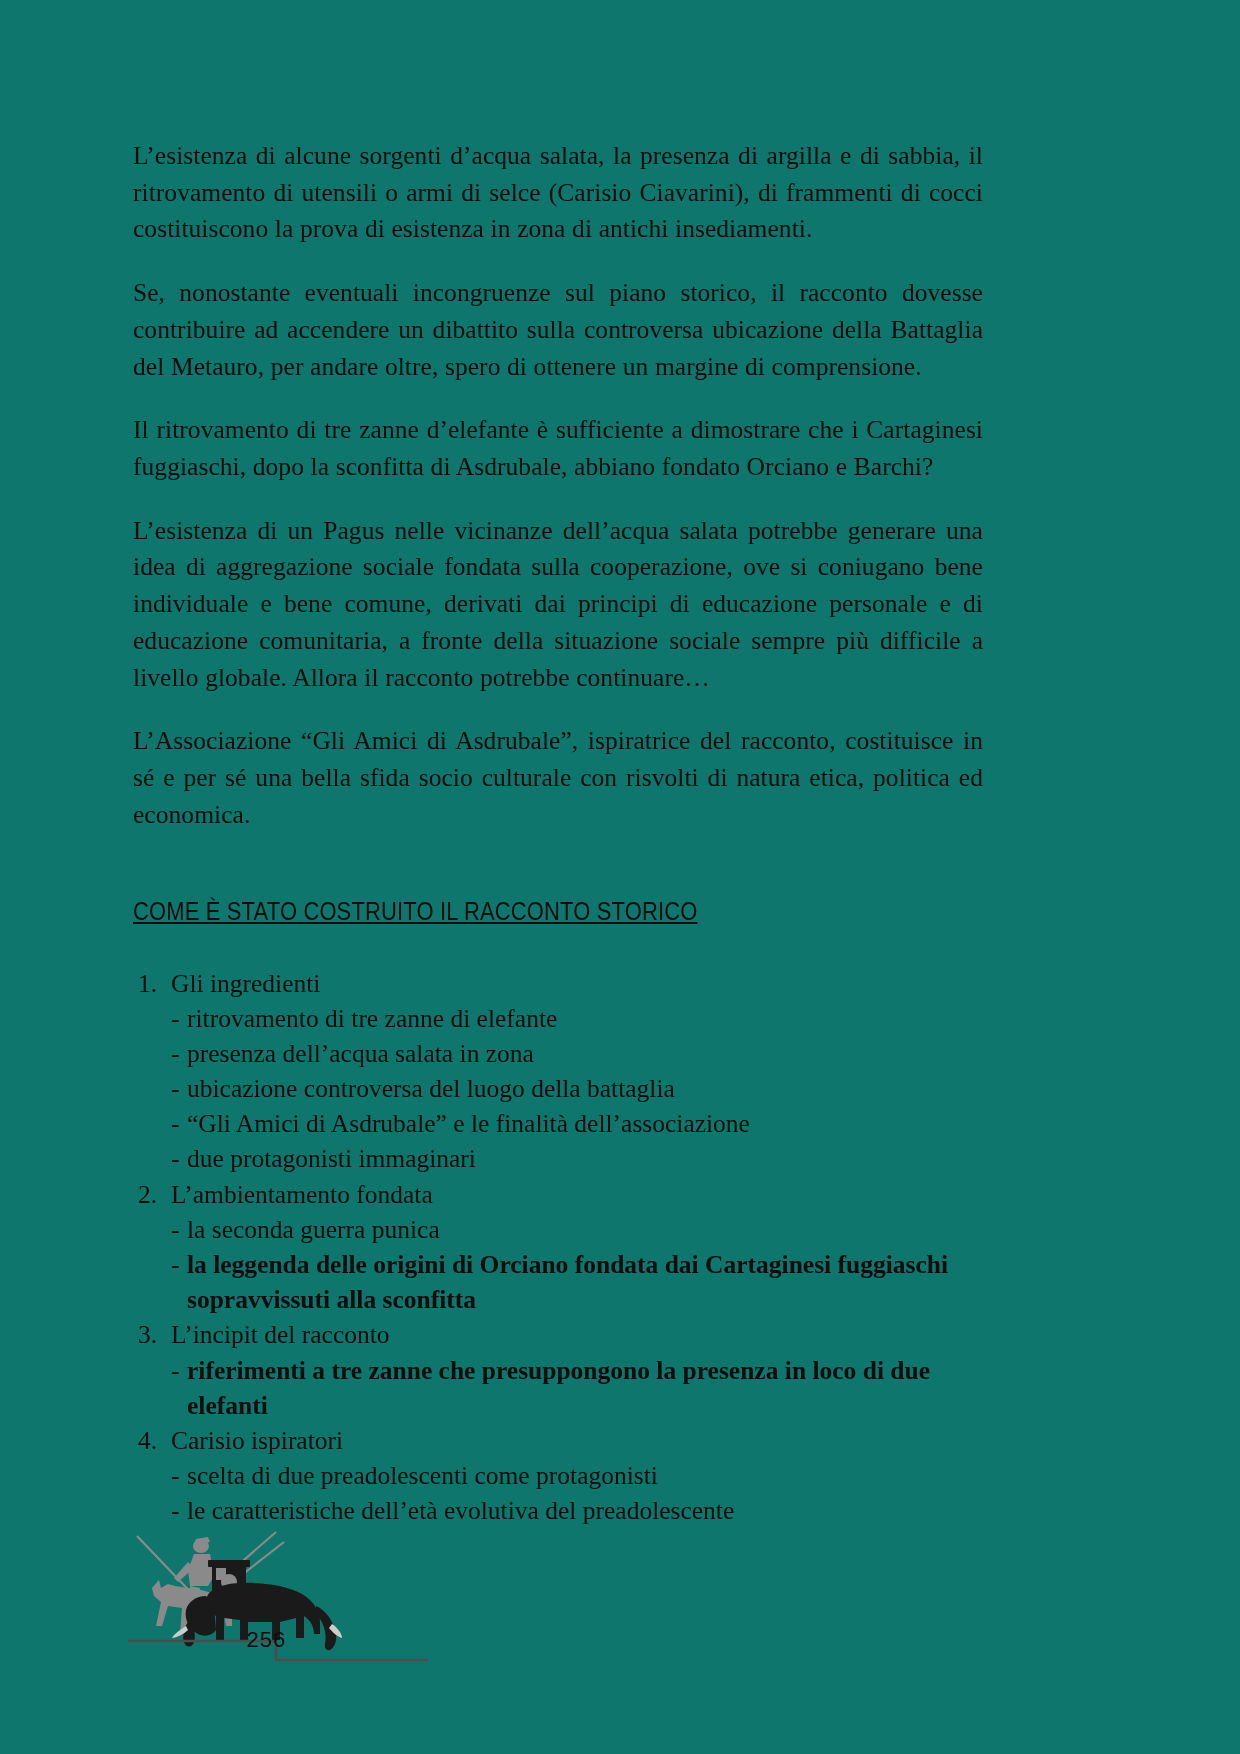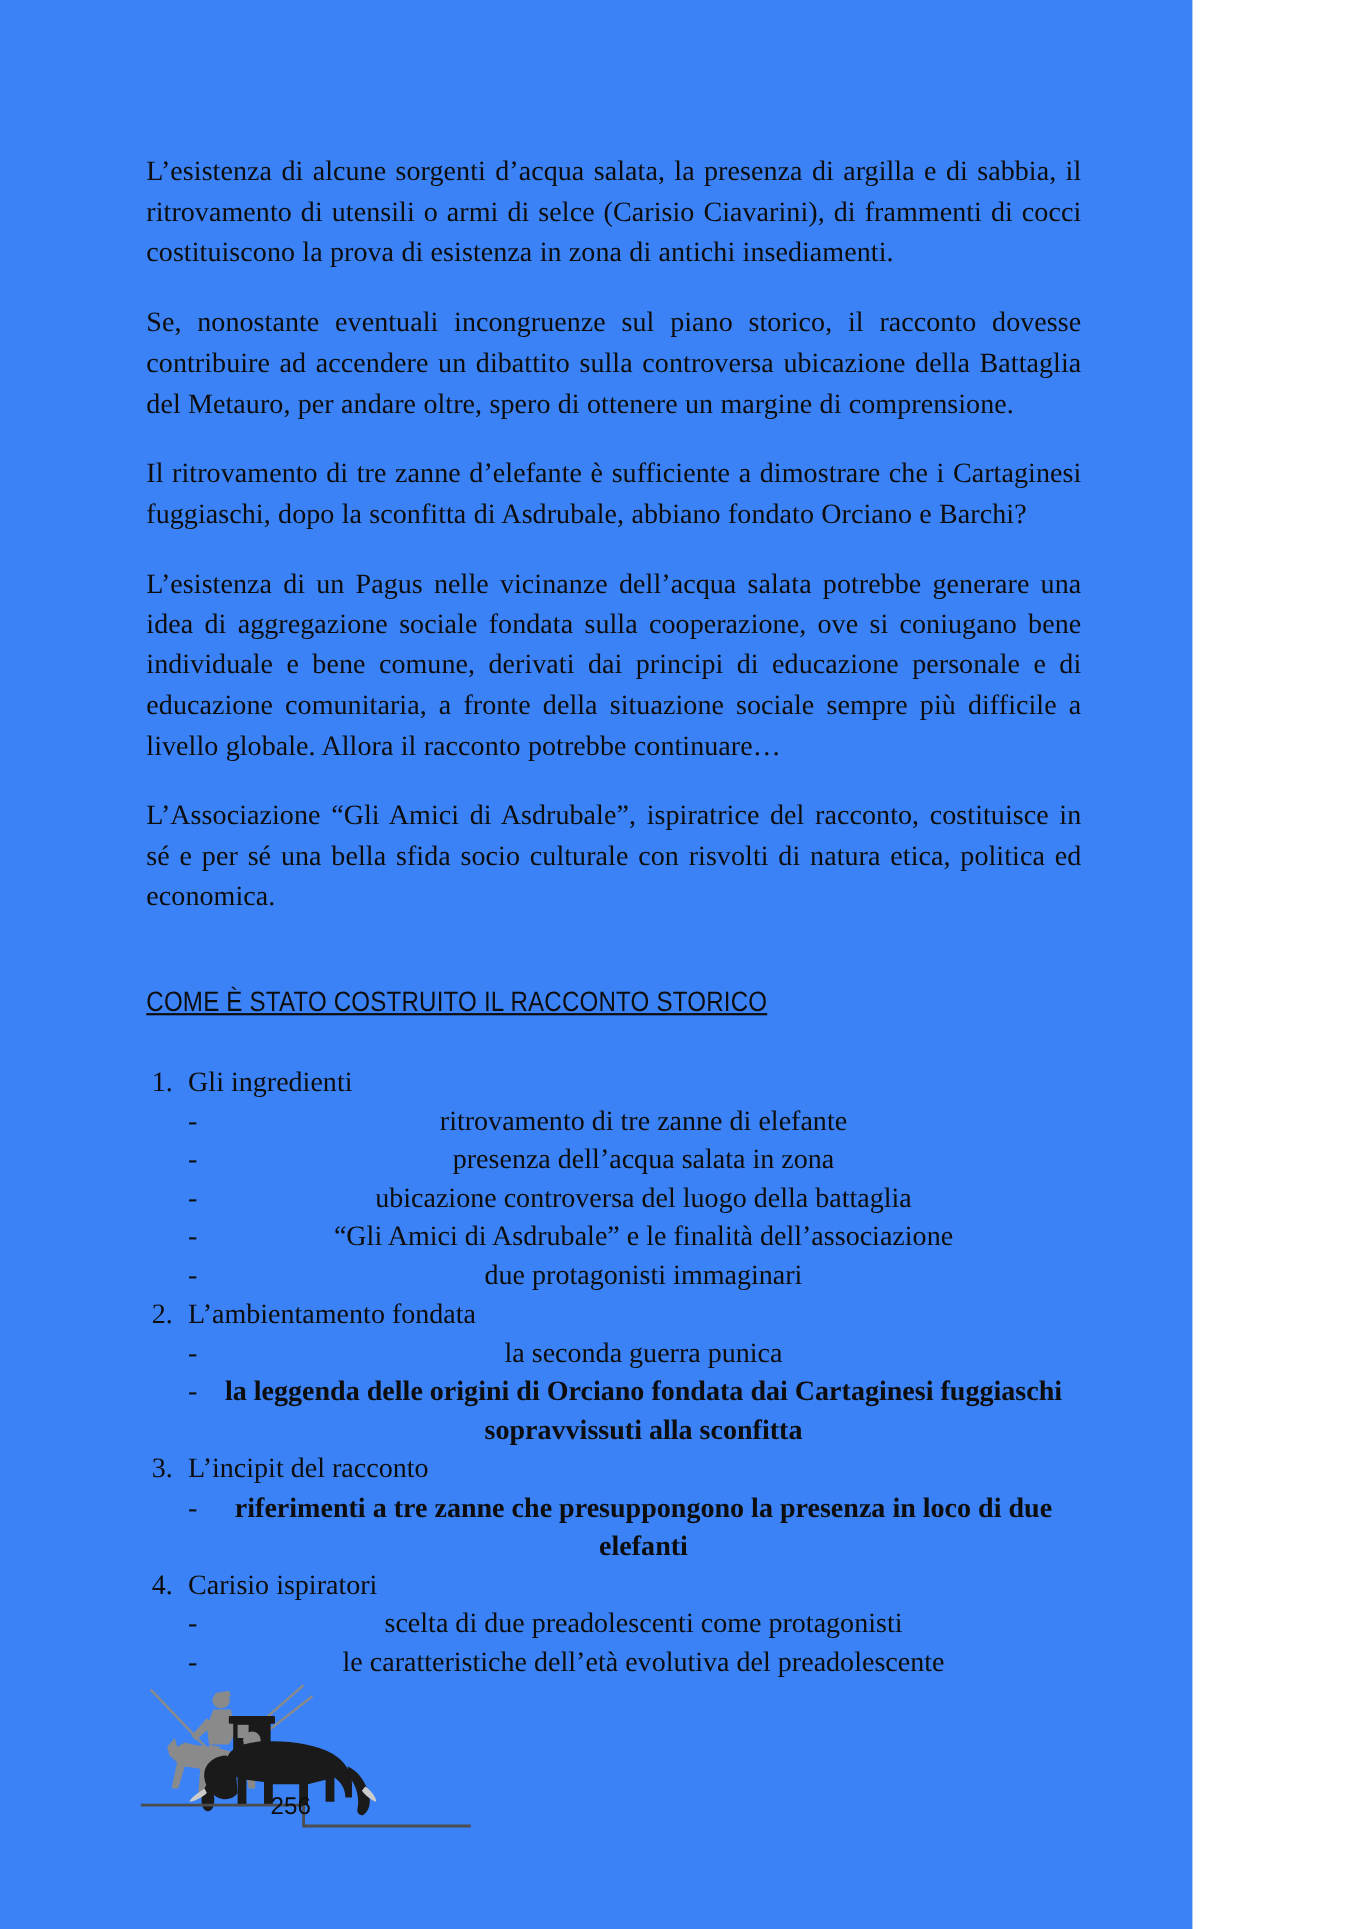--- a/index.html
+++ b/index.html
@@ -11,23 +11,23 @@
     width: 1240px;
     height: 1754px;
     position: relative;
     font-family: "Liberation Serif", "DejaVu Serif", serif;
     color: #0d0d0d;
     overflow: hidden;
   }
   .page {
     position: absolute;
     left: 0; top: 0;
-    width: 1084px;
+    width: 1240px;
     height: 1754px;
-    background: #3b82f6;
+    background: #0f766e;
   }
   .content {
     position: absolute;
     left: 133px;
     top: 138px;
     width: 850px;
   }
   p.body-text {
     margin: 0 0 27px 0;
     font-size: 25.5px;
@@ -88,40 +88,39 @@
     display: flex;
     align-items: baseline;
   }
   .dash {
     flex: 0 0 16px;
     width: 16px;
   }
   .sub-text {
     flex: 1 1 auto;
     max-width: 860px;
-    text-align: center;
   }
   .sub-text.wide {
     max-width: 880px;
     font-weight: bold;
   }
   
   .footer {
     position: absolute;
     left: 128px;
     top: 1530px;
     width: 320px;
     height: 160px;
   }
   .page-number {
     position: absolute;
     left: 246px;
     top: 1629px;
     font-size: 22px;
-    font-family: Liberation Sans, sans-serif;
+    font-family: Liberation Mono, monospace;
     color: #0d0d0d;
   }
 </style>
 </head>
 <body>
 
 <div class="page">
 
   <div class="content">
 

